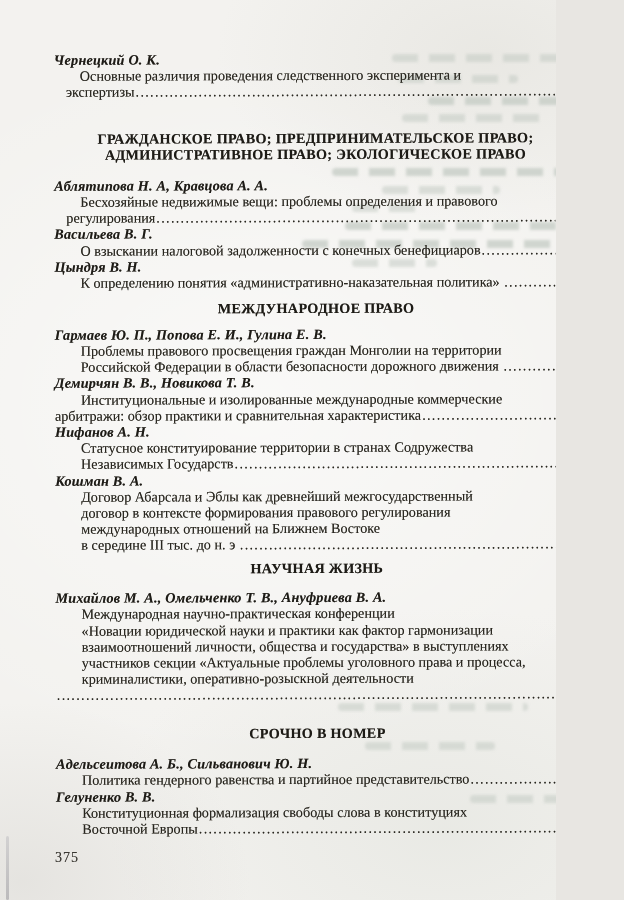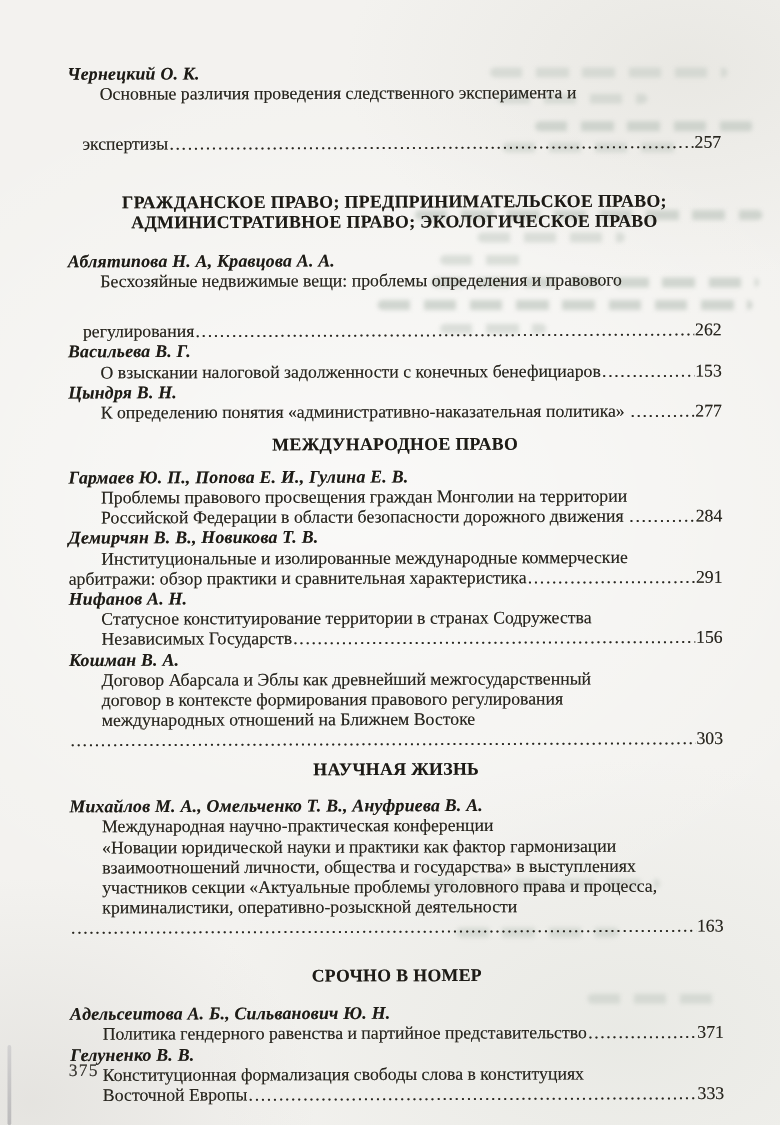--- a/index.html
+++ b/index.html
@@ -8,21 +8,21 @@
     --ink-strong:#1d1b16;
     --ghost:#c4cbc4;
     --footer-ink:#3a3833;
   }
   html,body{margin:0;padding:0;}
   body{
     width:624px;height:900px;overflow:hidden;background:#e8e6e2;
     font-family:"Liberation Serif","DejaVu Serif",serif;
   }
   .page{
-    position:relative;width:624px;height:900px;overflow:hidden;
+    position:relative;width:556px;height:900px;overflow:hidden;
     background-color:var(--paper);
     background-image:
       radial-gradient(ellipse 420px 260px at 88% 6%, rgba(214,213,205,.35), transparent 65%),
       radial-gradient(ellipse 380px 300px at 4% 98%, rgba(206,204,199,.38), transparent 60%),
       radial-gradient(ellipse 520px 340px at 80% 92%, rgba(210,214,205,.30), transparent 65%),
       radial-gradient(ellipse 600px 480px at 45% 45%, rgba(255,255,255,.55), transparent 75%);
     color:var(--ink);
   }
   .content{
     position:absolute;left:55px;top:51px;width:523px;
@@ -31,21 +31,21 @@
     text-shadow:0 0 .4px rgba(45,42,35,.55);
   }
   .au{
     font-weight:bold;font-style:italic;color:var(--ink-strong);
     white-space:nowrap;letter-spacing:.2px;
   }
   .tl{display:flex;align-items:baseline;white-space:nowrap;}
   .tx{flex:0 0 auto;}
   .i0{padding-left:0;}
   .i1{padding-left:26px;}
-  .i2{padding-left:12px;margin-top:24px;}
+  .i2{padding-left:12px;}
   .leader{
     flex:1 1 auto;overflow:hidden;white-space:nowrap;min-width:10px;
     margin:0 1px;
   }
   .leader::after{
     content:"..................................................................................................................................................................................";
     letter-spacing:1.3px;color:var(--ink);
   }
   .pg{flex:0 0 auto;text-align:right;}
   .sec{
@@ -188,20 +188,21 @@
       <div class="tl">
         <span class="tx i1">Договор Абарсала и Эблы как древнейший межгосударственный</span>
       </div>
       <div class="tl">
         <span class="tx i1">договор в контексте формирования правового регулирования</span>
       </div>
       <div class="tl">
         <span class="tx i1">международных отношений на Ближнем Востоке</span>
       </div>
       <div class="tl">
+        <span class="tx i1">в середине III тыс. до н. э&nbsp;</span>
         <span class="leader"></span>
         <span class="pg">303</span>
       </div>
     </div>
 
     <div class="sec h-nauch">
       <div>НАУЧНАЯ ЖИЗНЬ</div>
     </div>
 
     <div>

